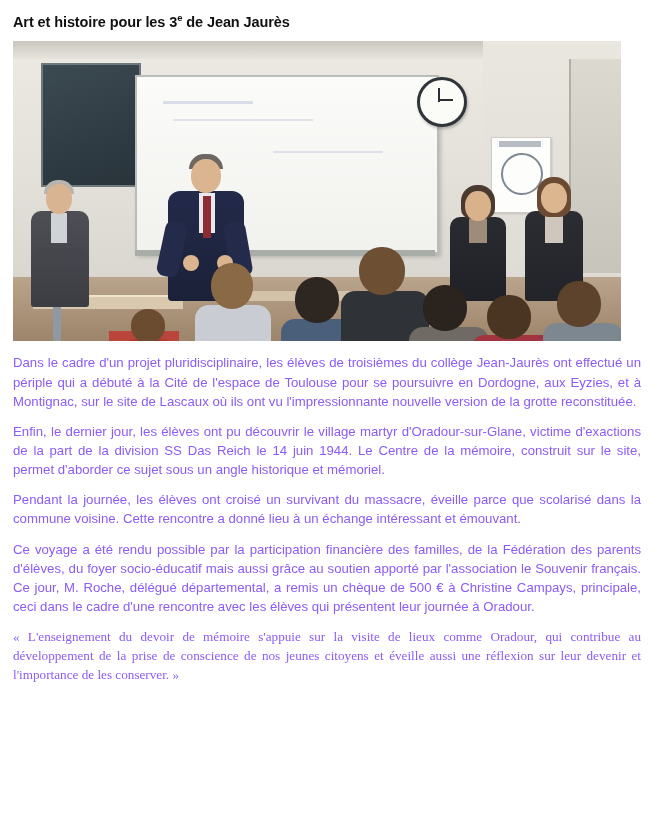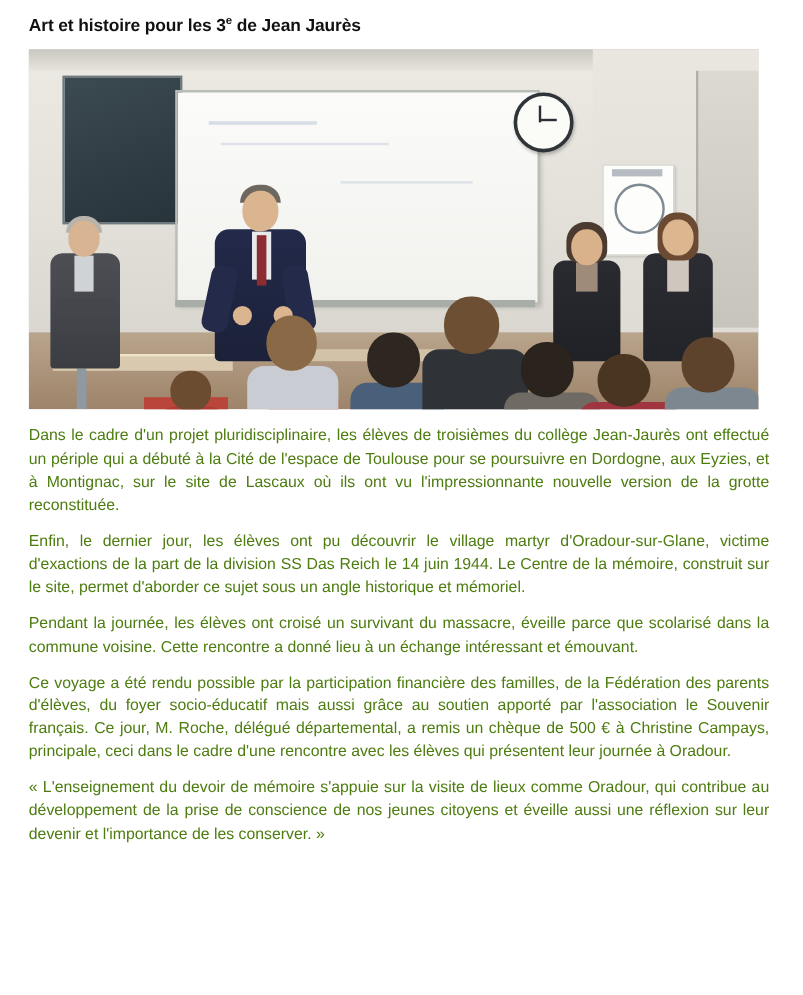--- a/index.html
+++ b/index.html
@@ -11,21 +11,21 @@
     width: 669px;
     height: 829px;
     font-family: "Liberation Sans", sans-serif;
     color: #1a1a1a;
     overflow: hidden;
   }
   .page {
     width: 661px;
     height: 829px;
     box-sizing: border-box;
-    padding: 14px 20px 8px 24px;
+    padding: 14px 20px 8px 13px;
     position: relative;
   }
   .article-title {
     font-size: 14.5px;
     font-weight: bold;
     color: #111111;
     margin: 0 0 10px 0;
     line-height: 1.2;
     letter-spacing: -0.1px;
   }
@@ -184,24 +184,24 @@
 
   .chair1 { left: 96px; top: 290px; width: 70px; height: 12px; background:#b9453b;}
   .chair2 { left: 200px; top: 292px; width: 58px; height: 10px; background:#c7553f;}
 
   
   .para {
     font-size: 13.2px;
     line-height: 1.45;
     text-align: justify;
     margin: 0 0 11px 0;
-    color: #4d7c0f;
+    color: #8b5cf6;
     hyphens: none;
   }
-  .para:last-child { margin-bottom: 17px; }
+  .para:last-child { margin-bottom: 17px; font-family: Liberation Serif, serif; }
 </style>
 </head>
 <body>
 
 <div class="page">
 
   <h1 class="article-title">
     <span>Art et histoire pour les 3</span><sup>e</sup><span> de Jean Jaurès</span>
   </h1>
 

